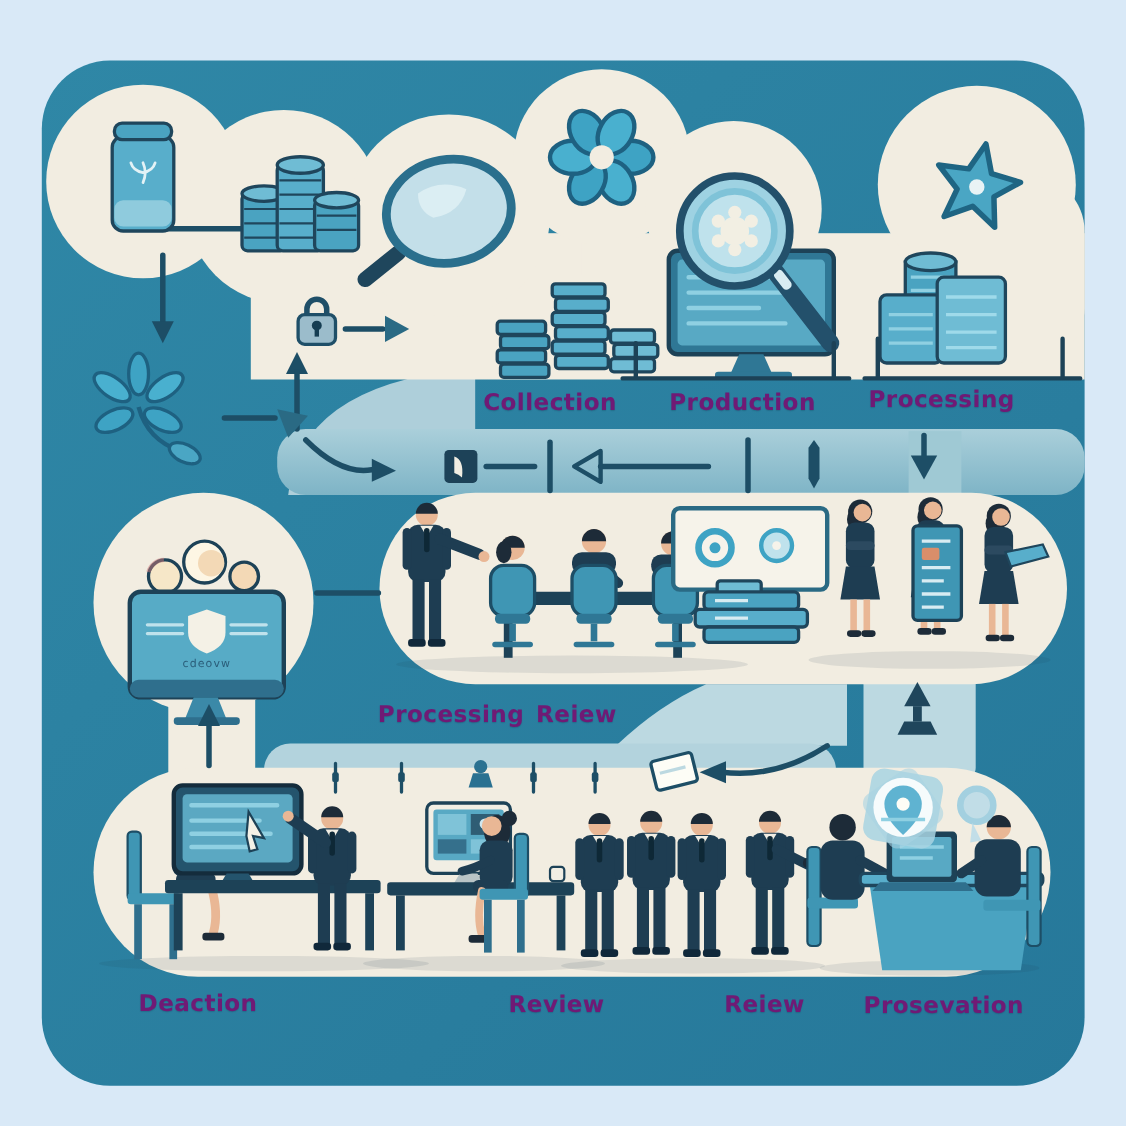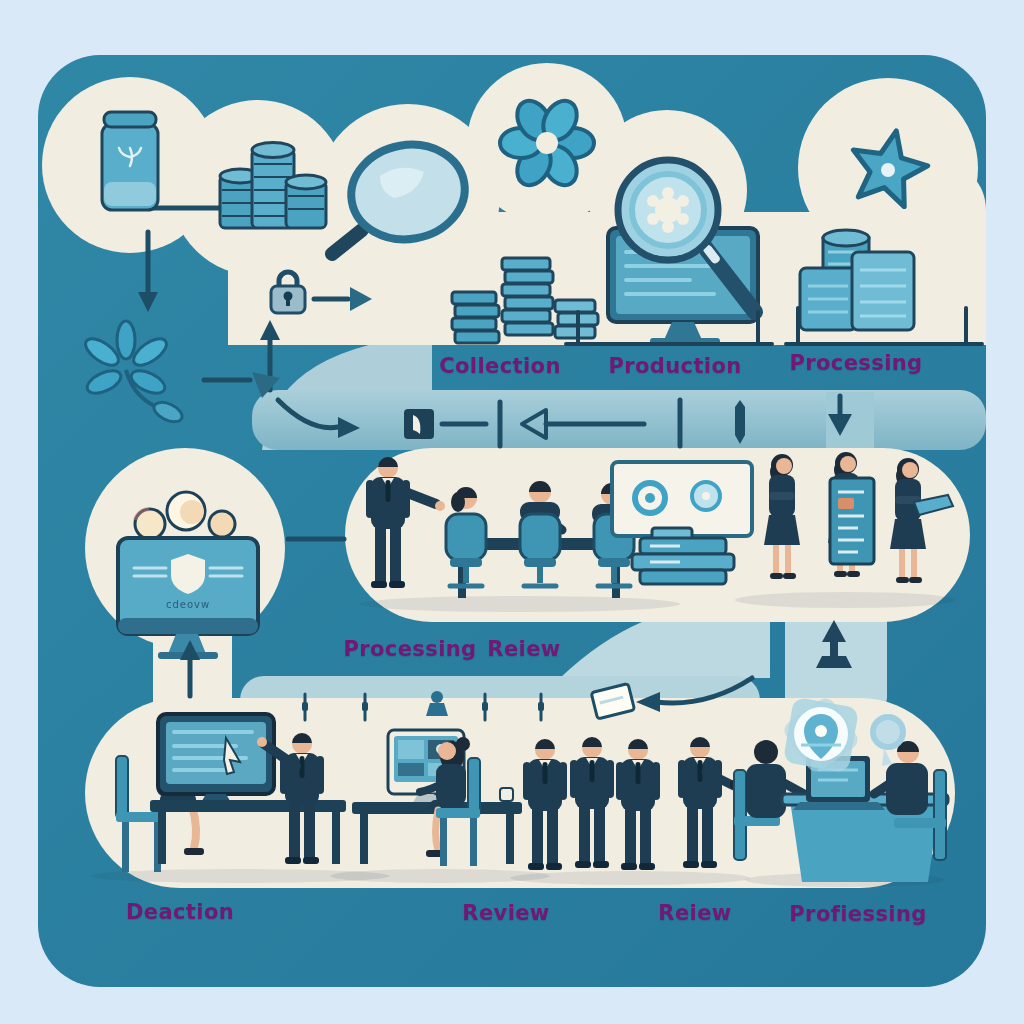--- a/index.html
+++ b/index.html
@@ -429,16 +429,16 @@
 </svg>
 
 <div class="lbl" style="left:500px;top:366px">Collection</div>
 <div class="lbl" style="left:675px;top:366px">Production</div>
 <div class="lbl" style="left:856px;top:363px">Processing</div>
 <div class="lbl" style="left:410px;top:649px">Processing</div>
 <div class="lbl" style="left:524px;top:649px">Reiew</div>
 <div class="lbl" style="left:180px;top:912px">Deaction</div>
 <div class="lbl" style="left:506px;top:913px">Review</div>
 <div class="lbl" style="left:695px;top:913px">Reiew</div>
-<div class="lbl" style="left:858px;top:914px">Profiessing</div>
+<div class="lbl" style="left:858px;top:914px">Prosevation</div>
 <div id="monitor-word" style="left:188px;top:604px">cdeovw</div>
 
 </div>
 
 </body></html>

